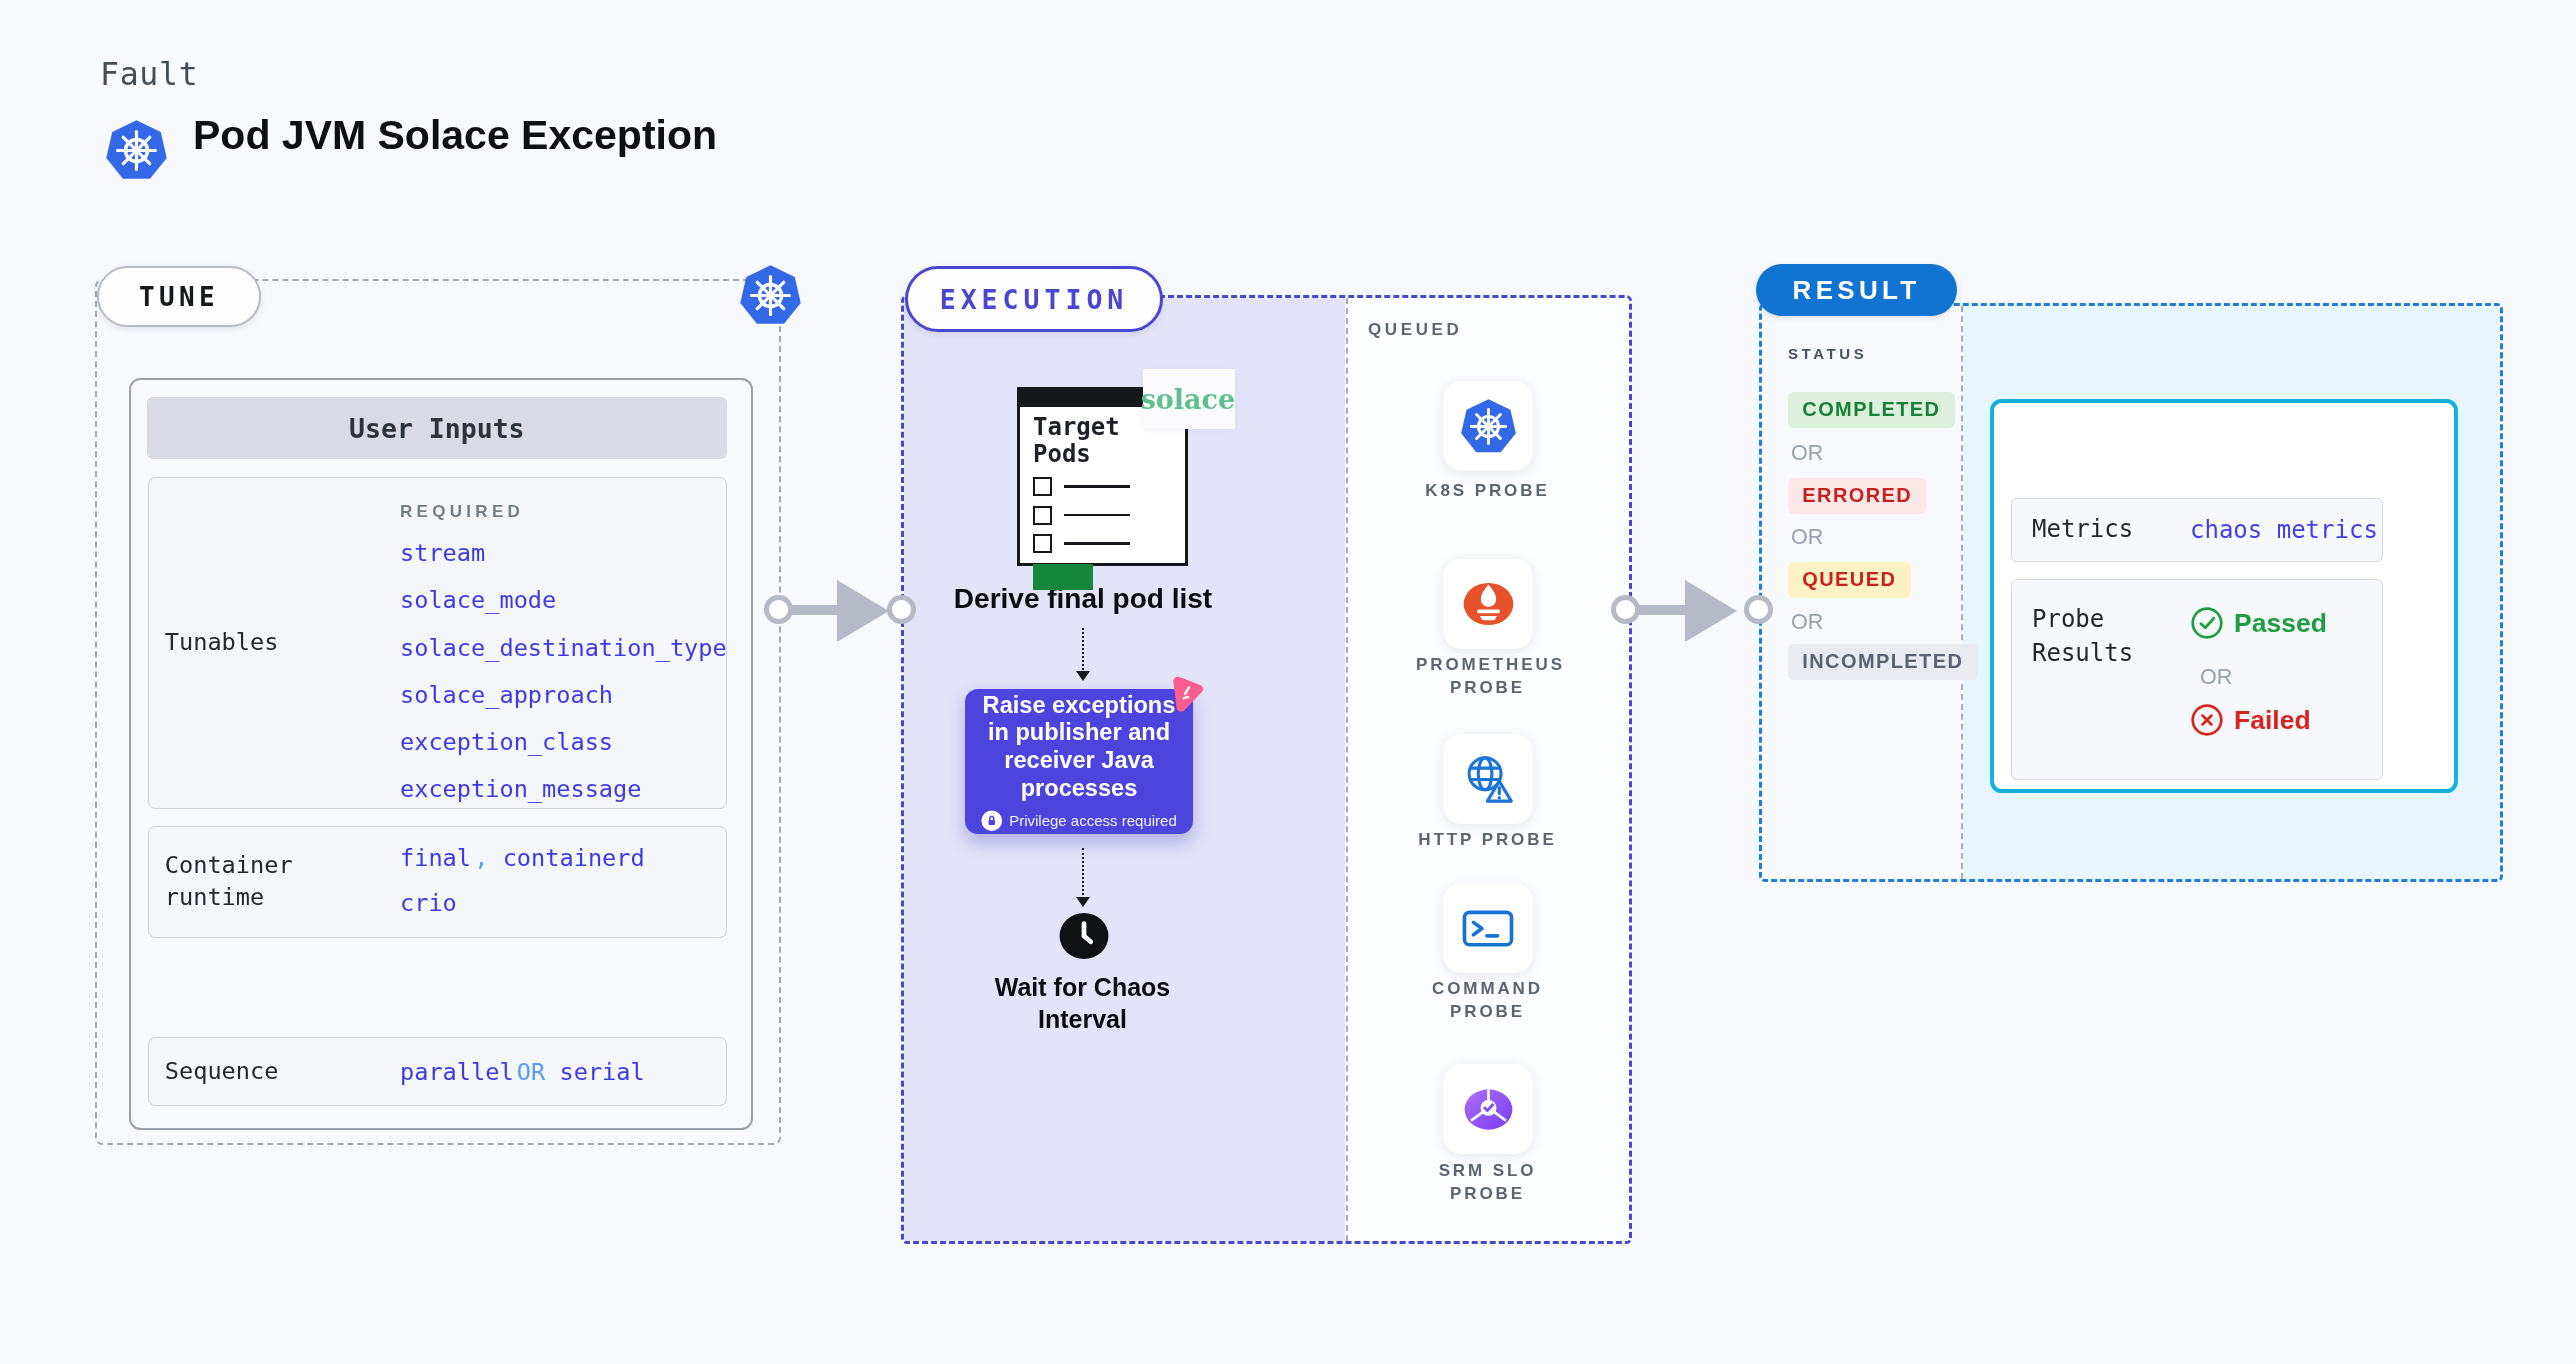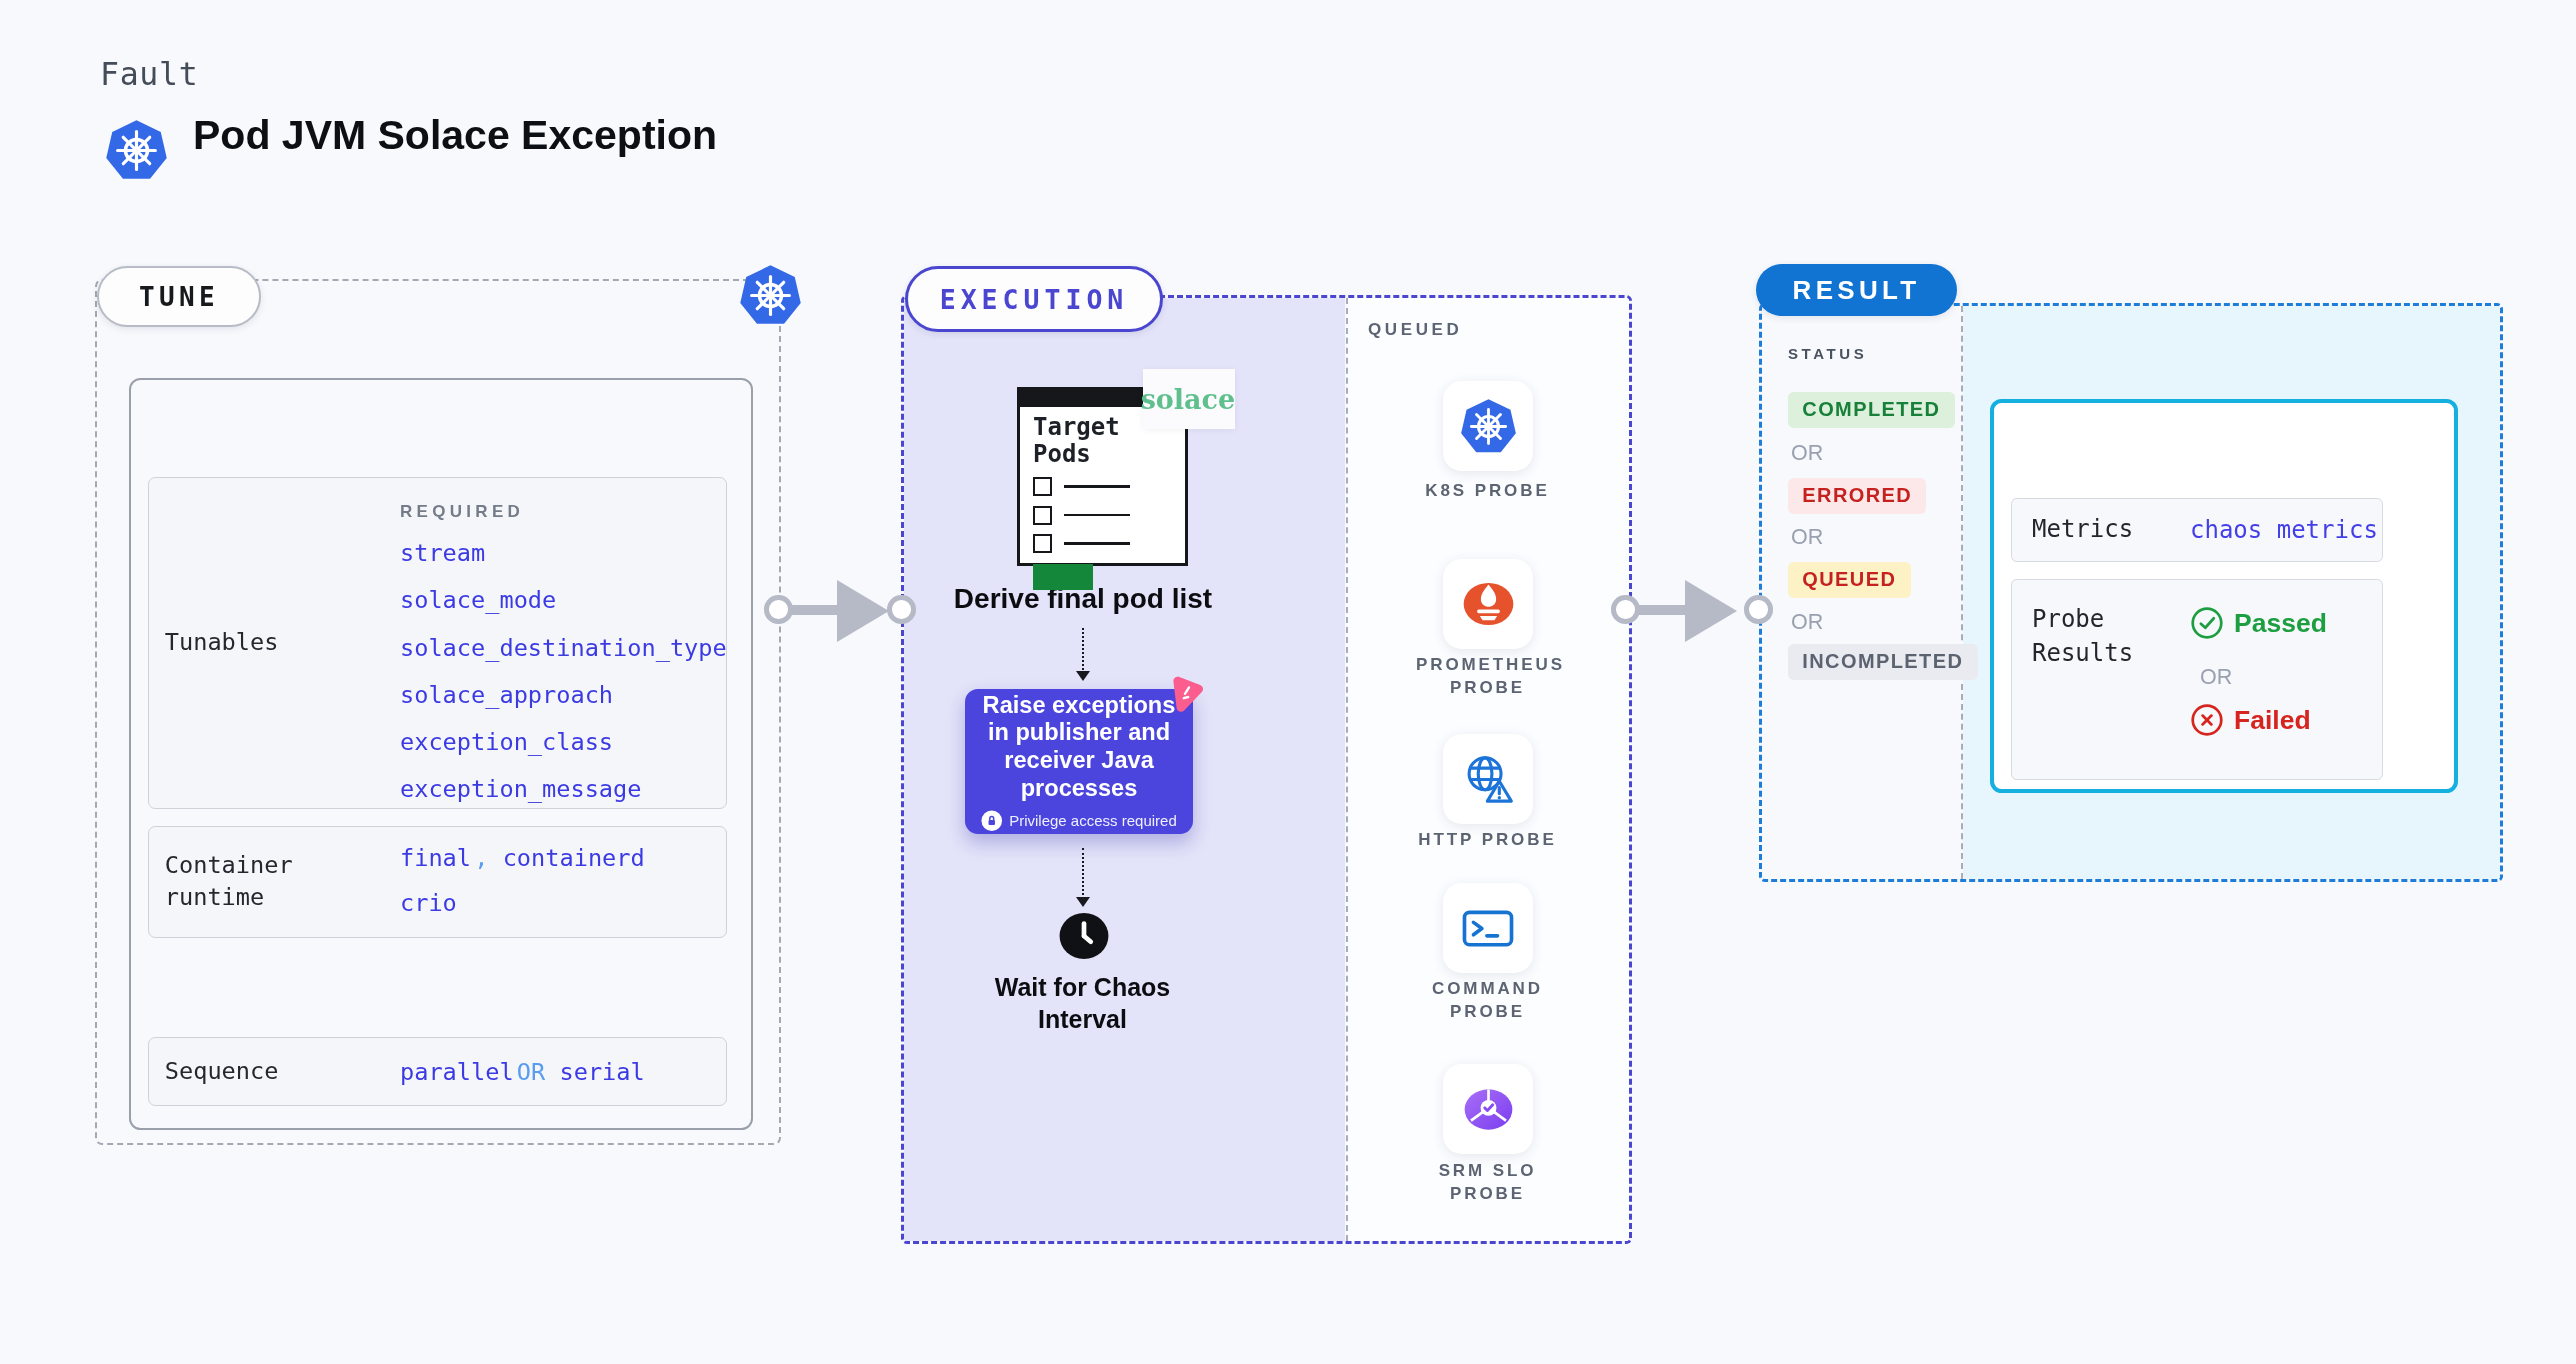--- a/index.html
+++ b/index.html
@@ -144,20 +144,21 @@
       <line x1="50" y1="50" x2="50" y2="80"></line>
         <line x1="50" y1="50" x2="29" y2="71"></line>
       <line x1="50" y1="50" x2="20" y2="50"></line>
         <line x1="50" y1="50" x2="29" y2="29"></line>
     </g>
     <circle cx="50" cy="50" r="17.5" fill="none" stroke="#fff" stroke-width="5.5"></circle>
     <circle cx="50" cy="50" r="5.5" fill="#fff"></circle>
   </svg>
 
   <div class="abs ui-card">
+    <div class="abs ui-header mono flexc">User Inputs</div>
 
     <div class="abs ui-row" style="top:97px;height:330px;">
       <div class="row-label mono vcenter">Tunables</div>
       <div class="abs" style="left:251px;top:24px;">
         <div class="required" style="margin-bottom:17px;">REQUIRED</div>
         <div class="val mono tv">stream</div>
         <div class="val mono tv">solace_mode</div>
         <div class="val mono tv">solace_destination_type</div>
         <div class="val mono tv">solace_approach</div>
         <div class="val mono tv">exception_class</div>

